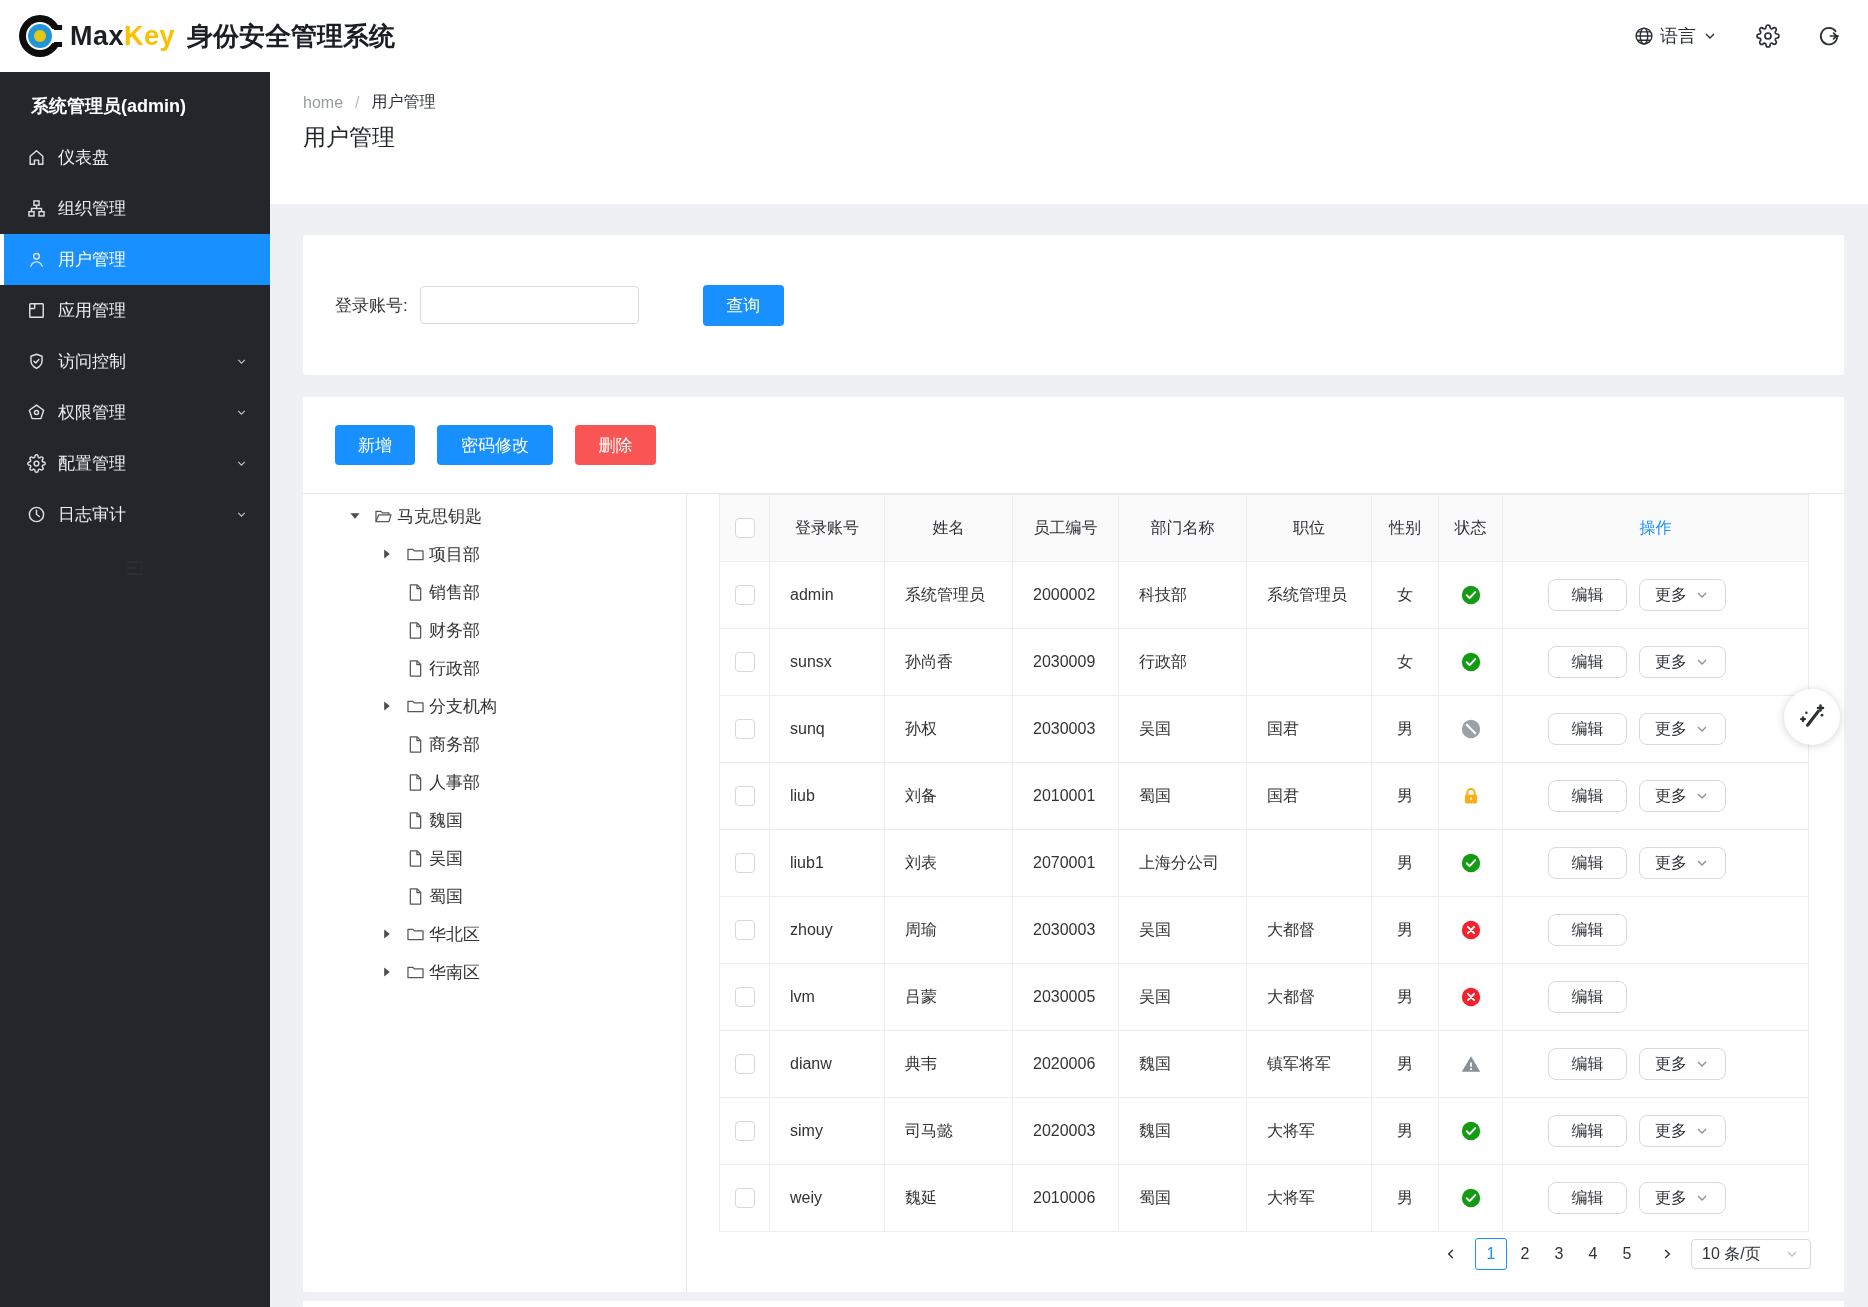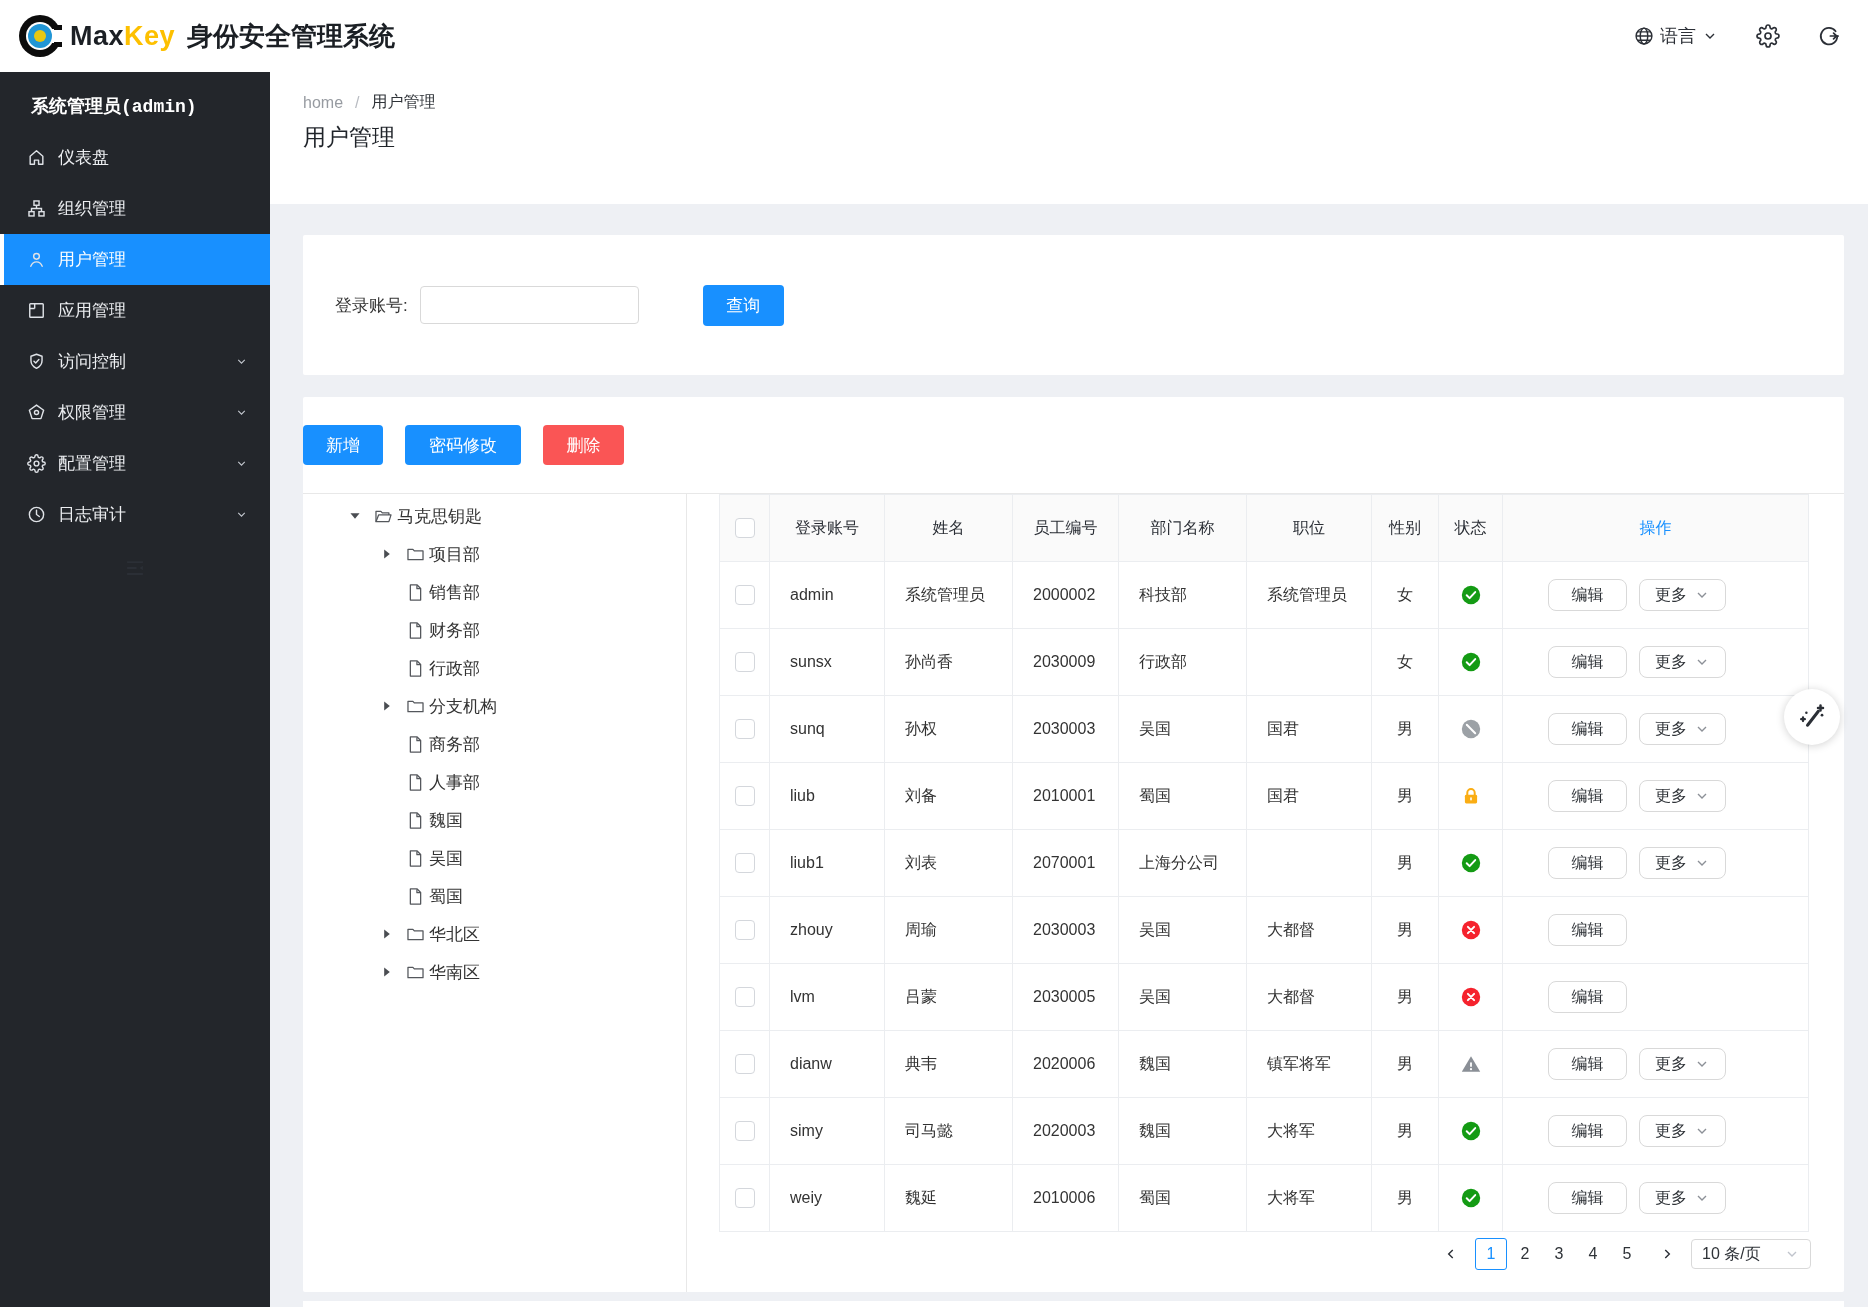--- a/index.html
+++ b/index.html
@@ -13,21 +13,21 @@
   .brand-text{margin-left:8px;font-size:27px;font-weight:bold;color:#1b1f24;letter-spacing:.5px;}
   .brand-key{color:#fdc000;}
   .brand-title{margin-left:12px;font-size:26px;font-weight:bold;color:#1b1f24;}
   .top-actions{position:absolute;right:28px;top:0;height:72px;display:flex;align-items:center;gap:38px;}
   .lang{display:flex;align-items:center;gap:6px;color:#2b2f36;font-size:18px;cursor:pointer;}
   .icon{display:inline-flex;align-items:center;justify-content:center;color:#2b2f36;}
   .icon svg{display:block;}
   .i16 svg{width:16px;height:16px}.i20 svg{width:20px;height:20px}.i22 svg{width:22px;height:22px}.i24 svg{width:24px;height:24px}
 
   
-  .sidebar{position:absolute;left:0;top:72px;width:270px;bottom:0;background:#23262b;z-index:5;font-family:Liberation Mono, monospace;}
+  .sidebar{position:absolute;left:0;top:72px;width:270px;bottom:0;background:#23262b;z-index:5;}
   .side-user{padding:22px 0 14px 31px;color:#fff;font-weight:bold;font-size:18px;}
   .side-item{position:relative;height:51px;display:flex;align-items:center;padding-left:27px;color:#eceef1;font-size:17px;cursor:pointer;}
   .side-item .side-icon{width:19px;height:19px;color:#dfe2e7;}
   .side-item .side-icon svg{width:19px;height:19px;}
   .side-label{margin-left:12px;}
   .side-chevron{position:absolute;right:22px;color:#c4c9d0;}
   .side-chevron svg{width:13px;height:13px;}
   .side-item.active{background:#1890ff;color:#fff;}
   .side-item.active::before{content:"";position:absolute;left:0;top:0;bottom:0;width:4px;background:#fff;}
   .side-fold{height:48px;display:flex;align-items:center;justify-content:center;color:#e3e5e9;margin-top:4px;cursor:pointer;}
@@ -46,21 +46,21 @@
   .search-card{left:303px;top:235px;width:1541px;height:140px;}
   .search-row{display:flex;align-items:center;height:100%;padding-left:32px;}
   .search-label{font-size:17px;color:#333;}
   .search-input{width:219px;height:38px;margin-left:12px;border:1px solid #d9d9d9;border-radius:4px;font-size:16px;padding:0 10px;color:#333;outline:none;box-sizing:border-box;}
   .btn{display:inline-flex;align-items:center;justify-content:center;border:none;border-radius:4px;font-size:17px;cursor:pointer;font-family:inherit;}
   .btn-primary{background:#1890ff;color:#fff;}
   .btn-danger{background:#fa5555;color:#fff;}
   .query-btn{width:81px;height:41px;margin-left:64px;}
 
   .main-card{left:303px;top:397px;width:1541px;height:895px;}
-  .toolbar{height:96px;display:flex;align-items:center;gap:22px;box-sizing:border-box;}
+  .toolbar{height:96px;display:flex;align-items:center;gap:22px;padding-left:32px;box-sizing:border-box;}
   .toolbar .btn{height:40px;}
   .btn-add{width:80px;}
   .btn-pwd{width:116px;}
   .btn-del{width:81px;}
   .split{position:absolute;left:0;right:0;top:96px;bottom:0;border-top:1px solid #e8e8e8;display:flex;}
 
   
   .tree-panel{width:384px;border-right:1px solid #e8e8e8;box-sizing:border-box;padding-top:3px;overflow:hidden;}
   .tree-node{height:38px;display:flex;align-items:center;font-size:17px;color:#333;cursor:pointer;font-family:Liberation Mono, monospace;}
   .tree-node.root{padding-left:45px;}

